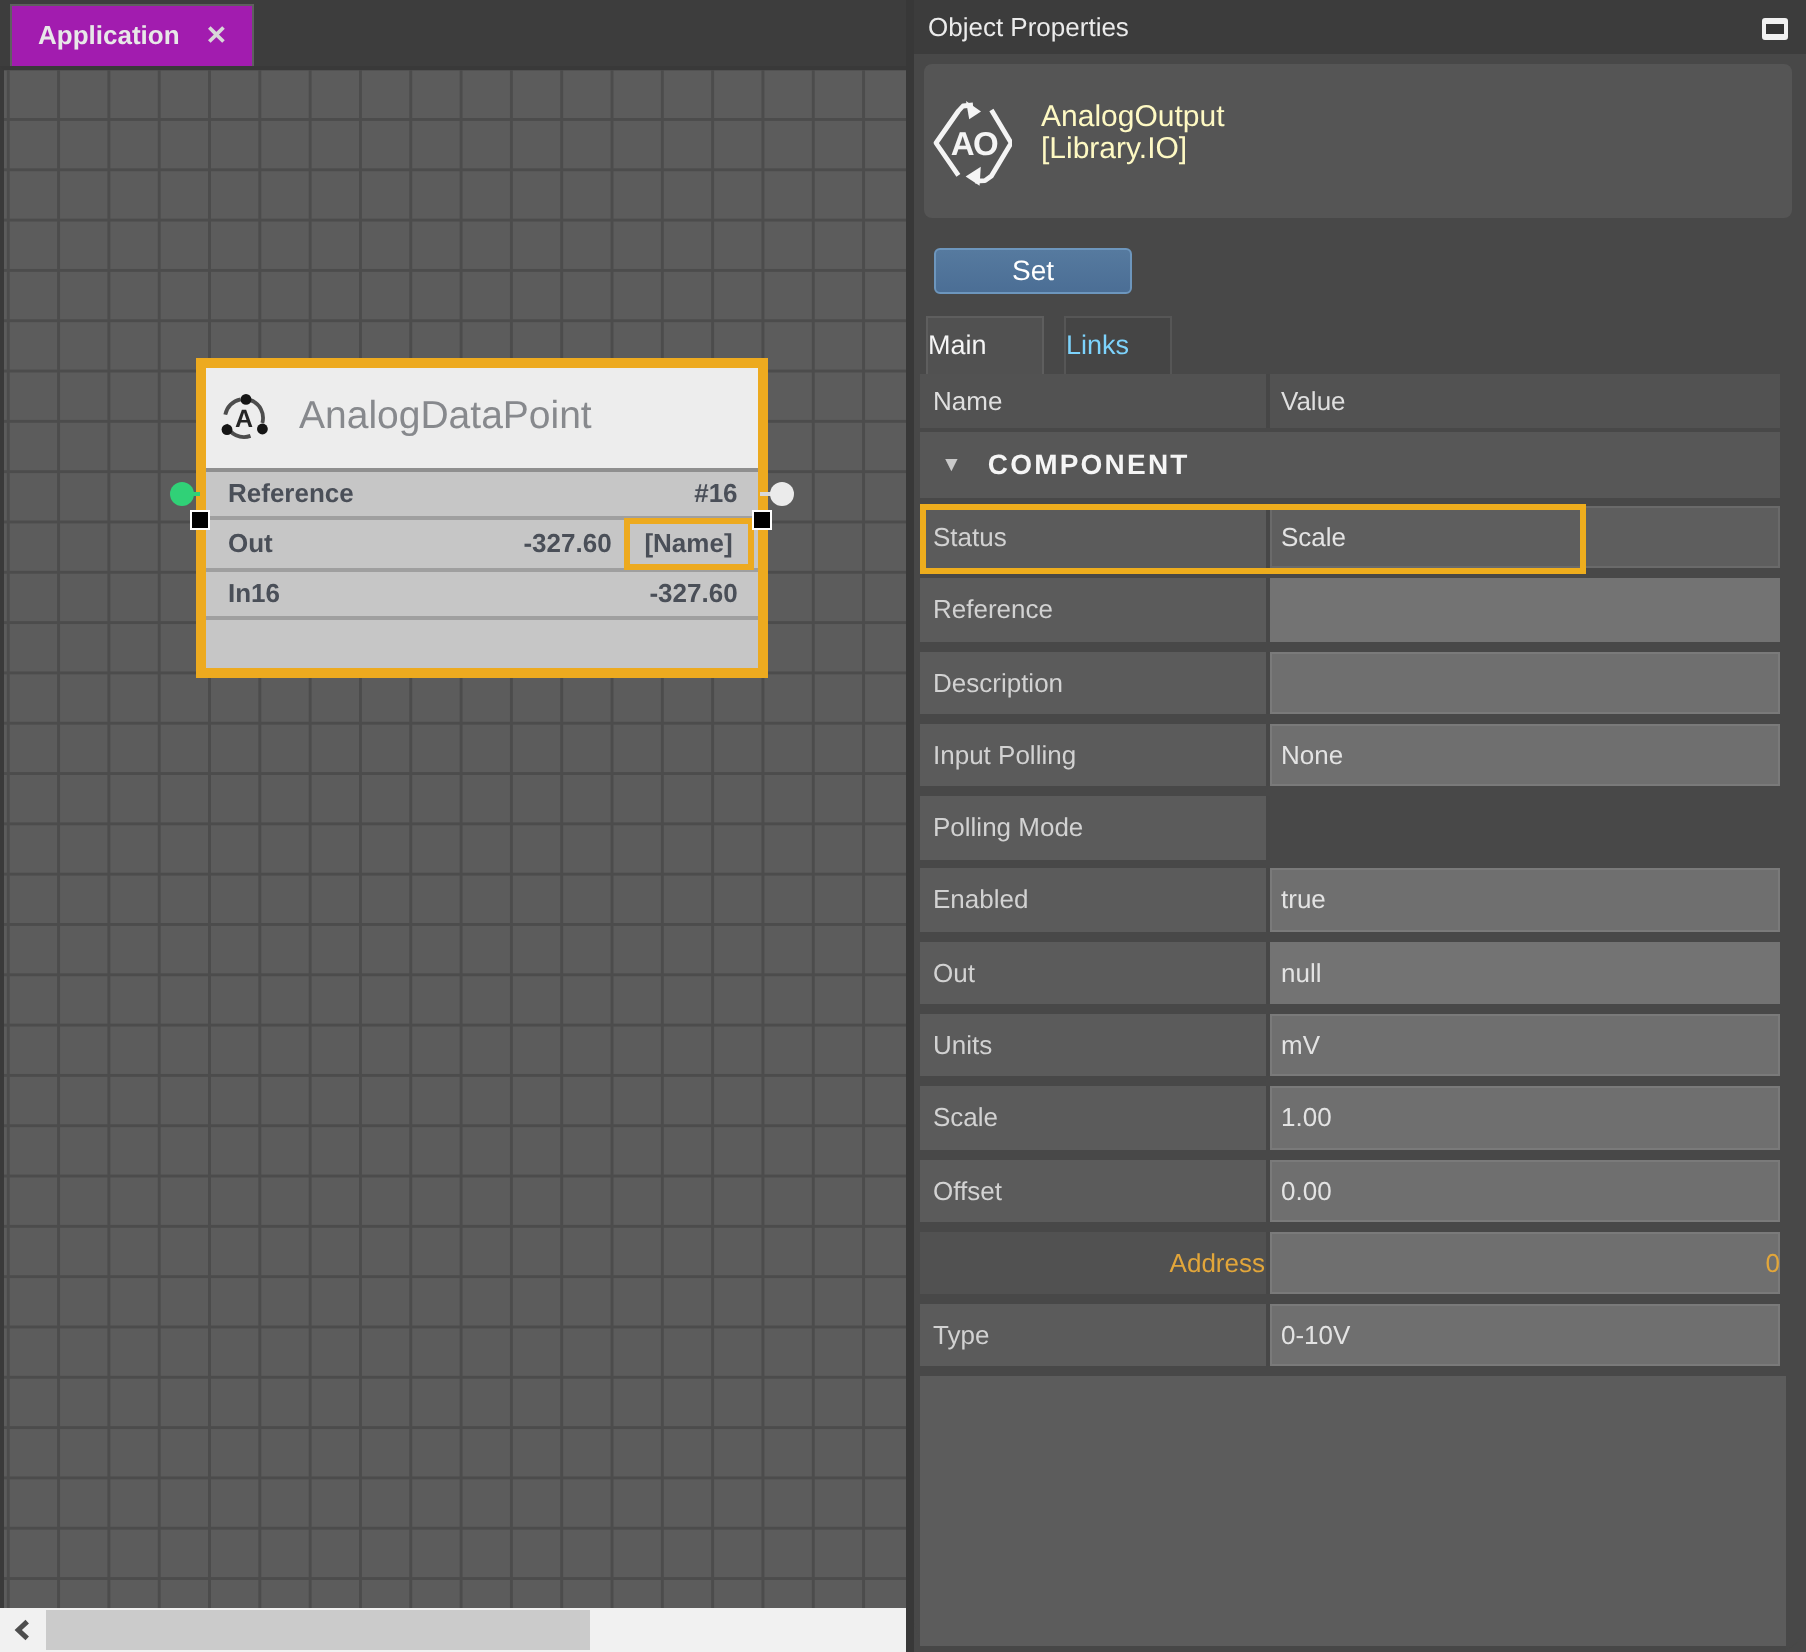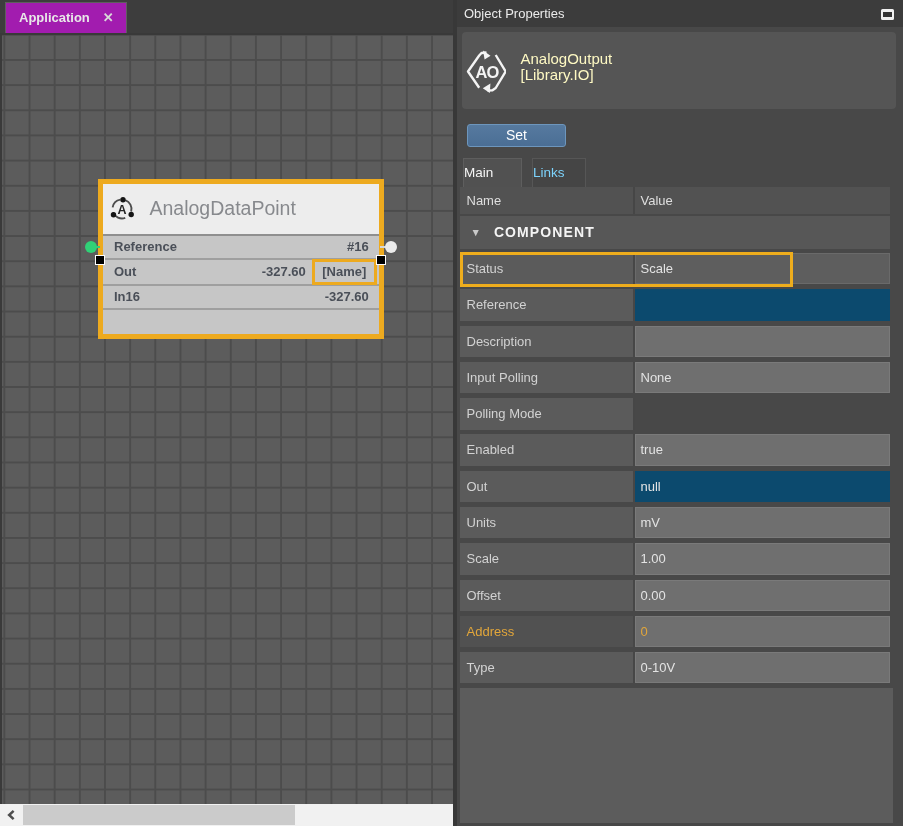--- a/index.html
+++ b/index.html
@@ -79,32 +79,32 @@
   .trow { display:flex; width:430.5px; }
   .tname { width:173px; background:#5b5b5b; color:#d2d2d2; font-size:13px;
     padding-left:7px; }
   .tdiv { width:2px; background:#474747; }
   .tval { width:255.5px; background:#6f6f6f; color:#e3e3e3; font-size:13px;
     padding-left:6px; }
   .prow .tval { box-shadow:inset 0 0 0 1px rgba(255,255,255,0.08); }
   .prow .tval.dark { box-shadow:none; }
   .prow { height:31.4px; margin-bottom:4.9px; }
   .prow .tname, .prow .tval { line-height:31.4px; }
-  .dark { background:#0c4a6e; }
+  .dark { background:#737373; }
   #thead { height:27.5px; background:#fef9c3; margin-bottom:1.8px; }
   #thead .tname, #thead .tval { background:#525252; color:#dfdfdf; line-height:27.5px; }
   #thead .tdiv { background:#464646; }
   #tcomp { height:33px; background:#575757; margin-bottom:4.2px; color:#f5f5f5;
     font-weight:bold; font-size:14px; line-height:33px; padding-left:11px;
     letter-spacing:1.1px; }
   #tcomp .tri { color:#c9c9c9; font-size:10.5px; margin-right:13px;
     display:inline-block; transform:translateY(-1.5px); letter-spacing:0; }
   #statusbox { left:459.8px; top:251.8px; width:333.7px; height:34.8px;
     border:3.5px solid #eead1d; }
-  .orange { color:#e2a63a !important; }
+  .orange { color:#e2a63a !important;text-align:right; }
   #belowtable { left:2.5px; top:688px; width:433.5px; height:135px; background:#5c5c5c; }
   #pbottom { left:2.5px; top:823px; width:433.5px; height:3px; background:#474747; }
 </style>
 </head>
 <body>
 <div id="root">
 
   <div id="tabbar" class="abs">
     <div id="apptab" class="abs">Application<span class="x">✕</span></div>
   </div>

